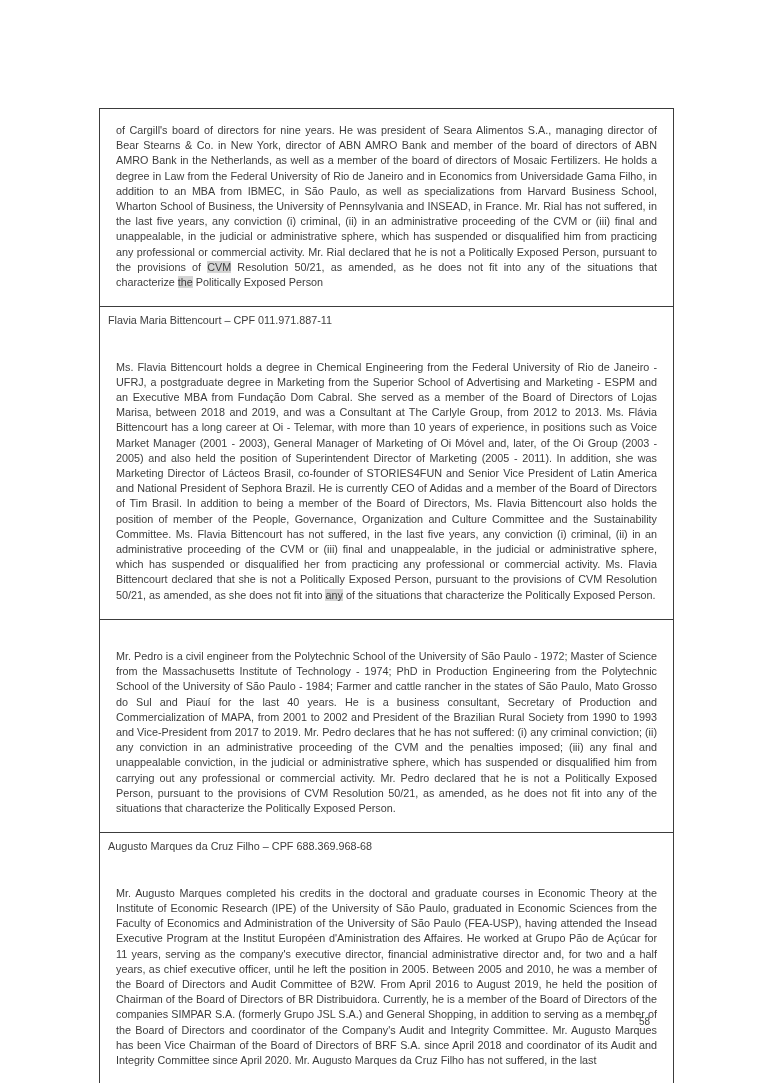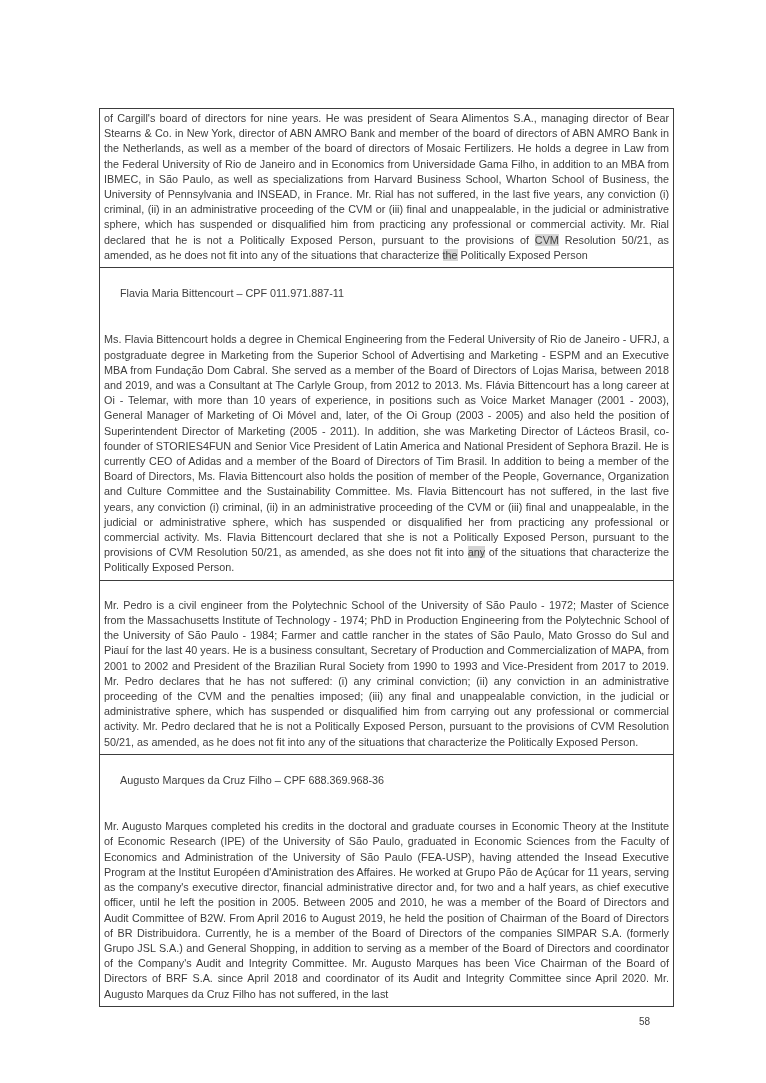--- a/index.html
+++ b/index.html
@@ -21,28 +21,28 @@
     width: 575px;
     border: 1px solid #3c3c3c;
     background: #ffffff;
   }
   .row {
     border-top: 1px solid #3c3c3c;
     padding: 2px 4px 4px 4px;
   }
   .row:first-child { border-top: none; }
   .para {
-    margin: 0;
+    margin: 12px;
     font-size: 10.8px;
     line-height: 15.2px;
     color: #3d3d3d;
     text-align: justify;
   }
   .person-header {
-    margin: 16px;
+    margin: 4px;
     font-size: 10.8px;
     line-height: 15.2px;
     color: #3d3d3d;
     text-align: left;
   }
   .spacer { height: 15.2px; }
   .hl {  }
   .page-number {
     position: absolute;
     left: 620px; top: 1016px;
@@ -68,21 +68,21 @@
       <div class="spacer"></div>
       <p class="para"><span>Ms. Flavia Bittencourt holds a degree in Chemical Engineering from the Federal University of Rio de Janeiro - UFRJ, a postgraduate degree in Marketing from the Superior School of Advertising and Marketing - ESPM and an Executive MBA from Fundação Dom Cabral. She served as a member of the Board of Directors of Lojas Marisa, between 2018 and 2019, and was a Consultant at The Carlyle Group, from 2012 to 2013. Ms. Flávia Bittencourt has a long career at Oi - Telemar, with more than 10 years of experience, in positions such as Voice Market Manager (2001 - 2003), General Manager of Marketing of Oi Móvel and, later, of the Oi Group (2003 - 2005) and also held the position of Superintendent Director of Marketing (2005 - 2011). In addition, she was Marketing Director of Lácteos Brasil, co-founder of STORIES4FUN and Senior Vice President of Latin America and National President of Sephora Brazil. He is currently CEO of Adidas and a member of the Board of Directors of Tim Brasil. In addition to being a member of the Board of Directors, Ms. Flavia Bittencourt also holds the position of member of the People, Governance, Organization and Culture Committee and the Sustainability Committee. Ms. Flavia Bittencourt has not suffered, in the last five years, any conviction (i) criminal, (ii) in an administrative proceeding of the CVM or (iii) final and unappealable, in the judicial or administrative sphere, which has suspended or disqualified her from practicing any professional or commercial activity. Ms. Flavia Bittencourt declared that she is not a Politically Exposed Person, pursuant to the provisions of CVM Resolution 50/21, as amended, as she does not fit into </span><span class="hl" style="background-color: rgb(213, 213, 213);">any</span><span> of the situations that characterize the Politically Exposed Person.</span></p>
     </section>
 
     <section class="row">
       <div class="spacer"></div>
       <p class="para"><span>Mr. Pedro is a civil engineer from the Polytechnic School of the University of São Paulo - 1972; Master of Science from the Massachusetts Institute of Technology - 1974; PhD in Production Engineering from the Polytechnic School of the University of São Paulo - 1984; Farmer and cattle rancher in the states of São Paulo, Mato Grosso do Sul and Piauí for the last 40 years. He is a business consultant, Secretary of Production and Commercialization of MAPA, from 2001 to 2002 and President of the Brazilian Rural Society from 1990 to 1993 and Vice-President from 2017 to 2019. Mr. Pedro declares that he has not suffered: (i) any criminal conviction; (ii) any conviction in an administrative proceeding of the CVM and the penalties imposed; (iii) any final and unappealable conviction, in the judicial or administrative sphere, which has suspended or disqualified him from carrying out any professional or commercial activity. Mr. Pedro declared that he is not a Politically Exposed Person, pursuant to the provisions of CVM Resolution 50/21, as amended, as he does not fit into any of the situations that characterize the Politically Exposed Person.</span></p>
     </section>
 
     <section class="row">
-      <p class="person-header">Augusto Marques da Cruz Filho – CPF 688.369.968-36</p>
+      <p class="person-header">Augusto Marques da Cruz Filho – CPF 688.369.968-68</p>
       <div class="spacer"></div>
       <p class="para"><span>Mr. Augusto Marques completed his credits in the doctoral and graduate courses in Economic Theory at the Institute of Economic Research (IPE) of the University of São Paulo, graduated in Economic Sciences from the Faculty of Economics and Administration of the University of São Paulo (FEA-USP), having attended the Insead Executive Program at the Institut Européen d'Aministration des Affaires. He worked at Grupo Pão de Açúcar for 11 years, serving as the company's executive director, financial administrative director and, for two and a half years, as chief executive officer, until he left the position in 2005. Between 2005 and 2010, he was a member of the Board of Directors and Audit Committee of B2W. From April 2016 to August 2019, he held the position of Chairman of the Board of Directors of BR Distribuidora. Currently, he is a member of the Board of Directors of the companies SIMPAR S.A. (formerly Grupo JSL S.A.) and General Shopping, in addition to serving as a member of the Board of Directors and coordinator of the Company's Audit and Integrity Committee. Mr. Augusto Marques has been Vice Chairman of the Board of Directors of BRF S.A. since April 2018 and coordinator of its Audit and Integrity Committee since April 2020. Mr. Augusto Marques da Cruz Filho has not suffered, in the last</span></p>
     </section>
 
   </div>
 
   <div class="page-number">58</div>
 
 </div>
 

